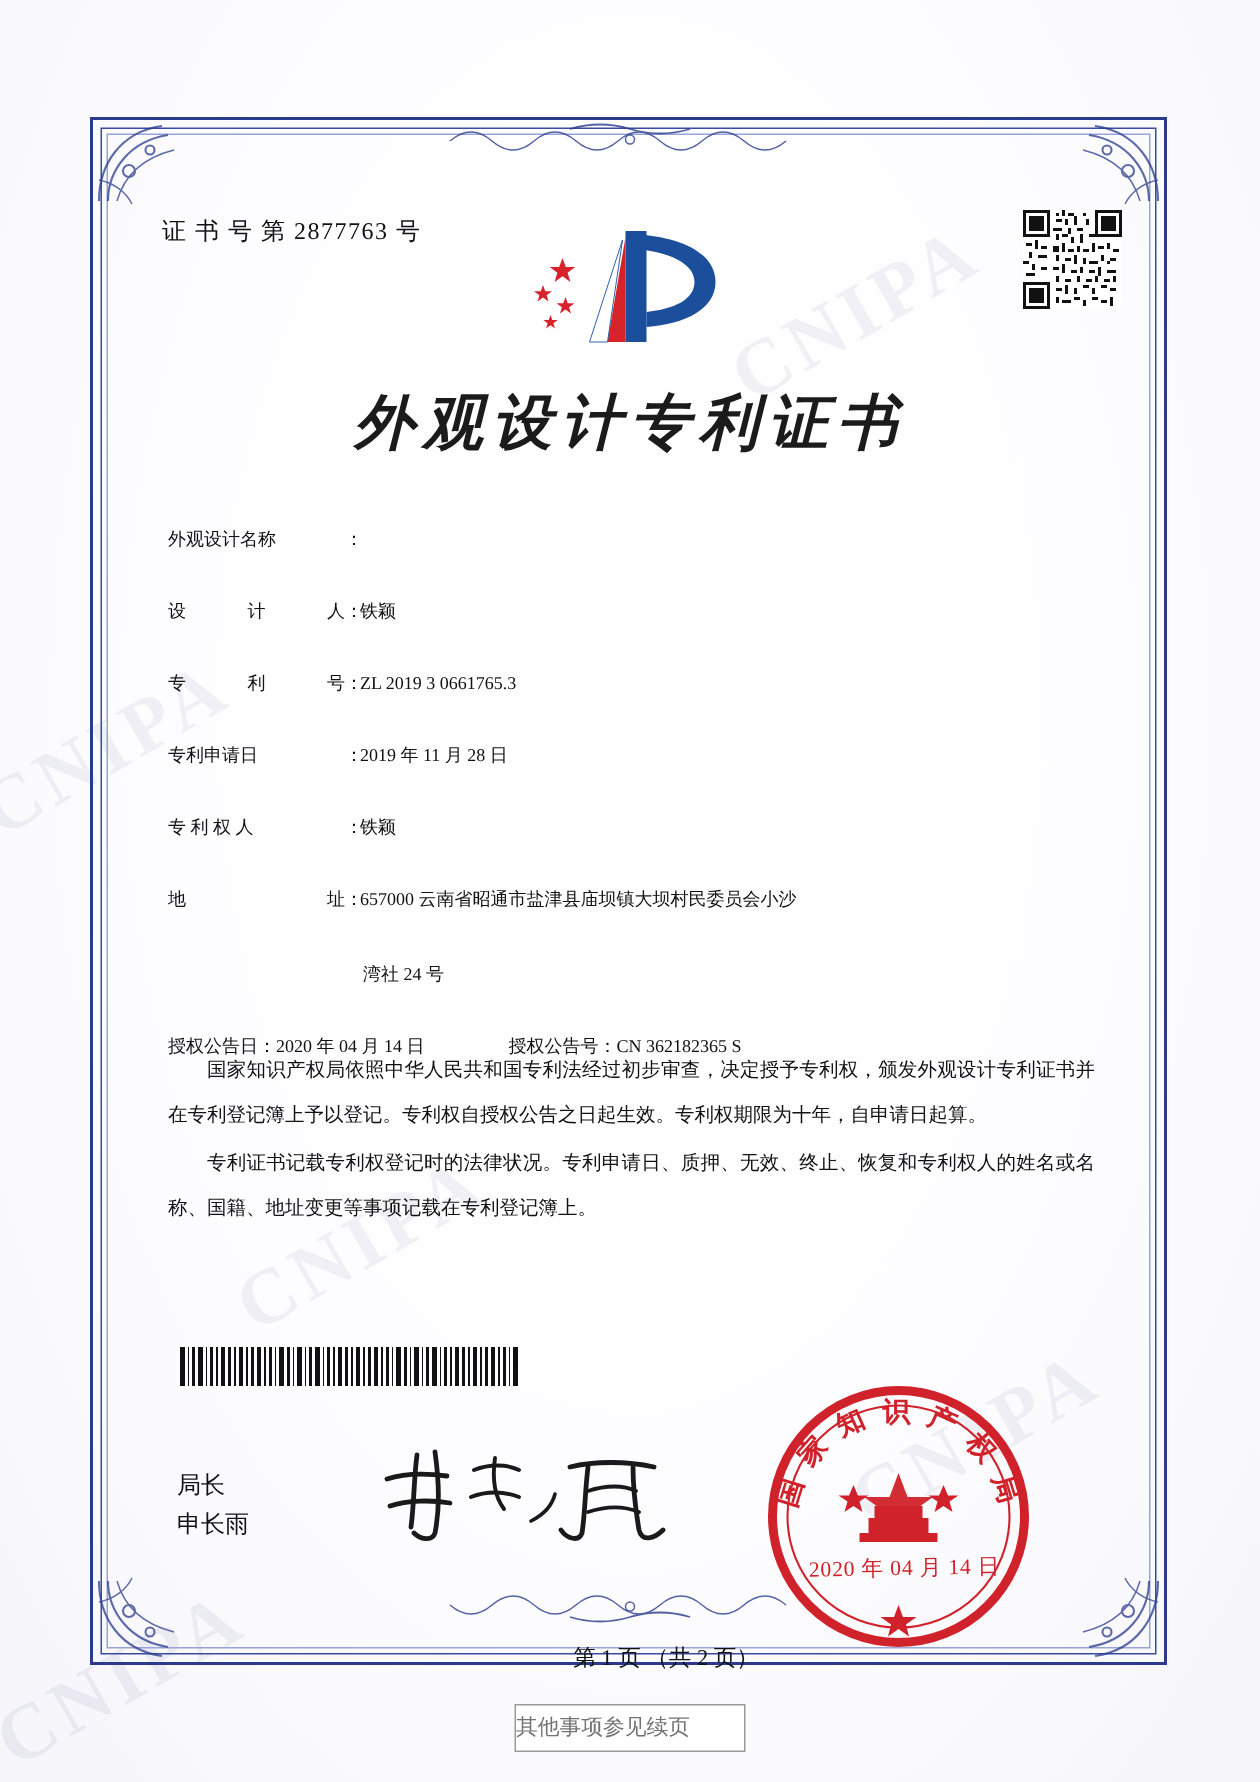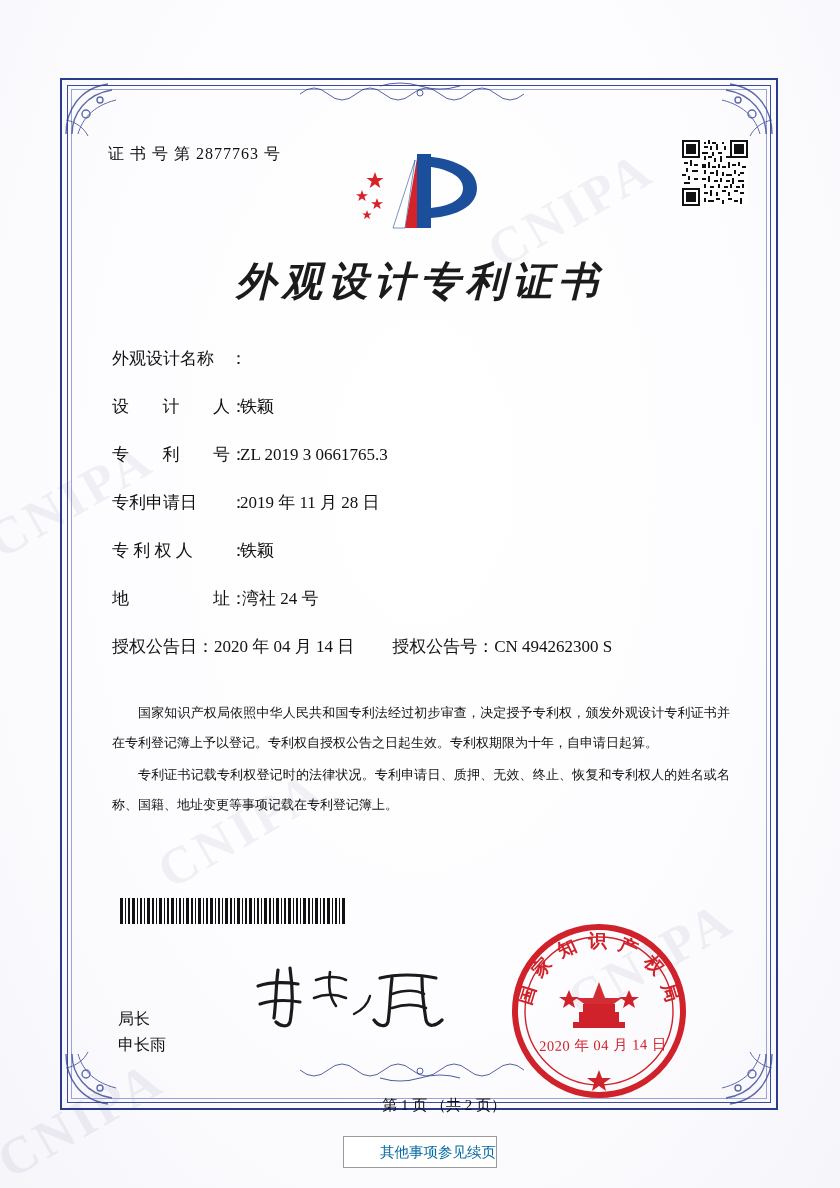--- a/index.html
+++ b/index.html
@@ -126,21 +126,21 @@
     color: #1b1b1b;
     font-family: "Liberation Serif", "DejaVu Serif", serif;
     font-style: italic;
   }
 
   
   .fields {
     position: absolute;
     left: 112px; top: 348px;
     width: 620px;
-    font-size: 17px;
+    font-size: 12px;
     color: #111;
   }
   .field-row {
     display: flex;
     align-items: flex-start;
     margin-bottom: 26px;
     line-height: 22px;
   }
   .field-label {
     width: 118px;
@@ -148,29 +148,29 @@
     letter-spacing: 0px;
     white-space: nowrap;
   }
   .field-label.spread {
     display: flex;
     justify-content: space-between;
   }
   .field-label.spread > span { display:inline-block; }
   .field-colon { width: 10px; flex: 0 0 10px; }
   .field-value { flex: 1 1 auto; }
-  .field-value .indent2 { display:block; padding-left: 2px; }
+  .field-value .indent2 { display:block; padding-left: 2px; margin-top: 28px; }
 
   .two-col {
     display: flex;
     align-items: center;
     margin-bottom: 20px;
     line-height: 22px;
   }
-  .two-col .grp2 { margin-left: 38px; display: flex; }
+  .two-col .grp2 { margin-left: 56px; display: flex; }
   .lbl2 { white-space: nowrap; }
 
   
   .paras {
     position: absolute;
     left: 112px; top: 698px;
     width: 618px;
     font-size: 13px;
     line-height: 30px;
     color: #111;
@@ -185,21 +185,20 @@
     width: 228px; height: 26px;
   }
 
   
   .sig-label {
     position: absolute;
     left: 118px; top: 978px;
     font-size: 16px;
     line-height: 26px;
     color: #111;
-    margin-top: 28px;
   }
   .signature {
     position: absolute;
     left: 250px; top: 960px;
     width: 210px; height: 70px;
     color: #111;
   }
 
   
   .seal {
@@ -230,24 +229,24 @@
   }
   .footnote {
     position: absolute;
     left: 50%;
     transform: translateX(-50%);
     top: 1136px;
     width: 152px;
     height: 30px;
     border: 1px solid #9a9a9a;
     background: #fff;
-    text-align: right;
+    text-align: left;
     line-height: 30px;
     font-size: 14.5px;
-    color: #0369a1;
+    color: #737373;
   }
 </style>
 </head>
 <body>
 
 <div id="certificate">
 
   <div class="watermark wm1">CNIPA</div>
   <div class="watermark wm2">CNIPA</div>
   <div class="watermark wm3">CNIPA</div>
@@ -475,32 +474,33 @@
       <div class="field-value">铁颖</div>
     </div>
 
     <div class="field-row">
       <div class="field-label spread">
         <span>地</span>
         <span>址</span>
       </div>
       <div class="field-colon">：</div>
       <div class="field-value">
+        <span>657000  云南省昭通市盐津县庙坝镇大坝村民委员会小沙</span>
         <span class="indent2">湾社 24 号</span>
       </div>
     </div>
 
     <div class="two-col">
       <div class="lbl2">授权公告日</div>
       <div>：</div>
       <div>2020 年 04 月 14 日</div>
       <div class="grp2">
         <span class="lbl2">授权公告号</span>
         <span>：</span>
-        <span>CN 494262300 S</span>
+        <span>CN 362182365 S</span>
       </div>
     </div>
   </div>
 
   <div class="paras">
     <p>国家知识产权局依照中华人民共和国专利法经过初步审查，决定授予专利权，颁发外观设计专利证书并在专利登记簿上予以登记。专利权自授权公告之日起生效。专利权期限为十年，自申请日起算。</p>
     <p>专利证书记载专利权登记时的法律状况。专利申请日、质押、无效、终止、恢复和专利权人的姓名或名称、国籍、地址变更等事项记载在专利登记簿上。</p>
   </div>
 
   <div class="barcode">

